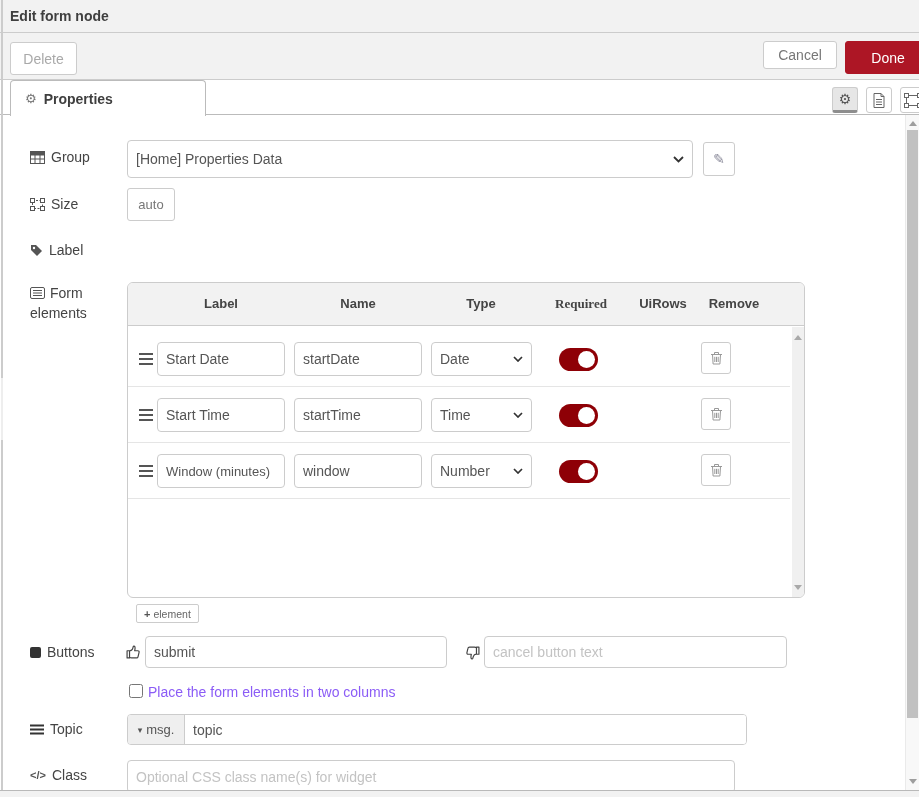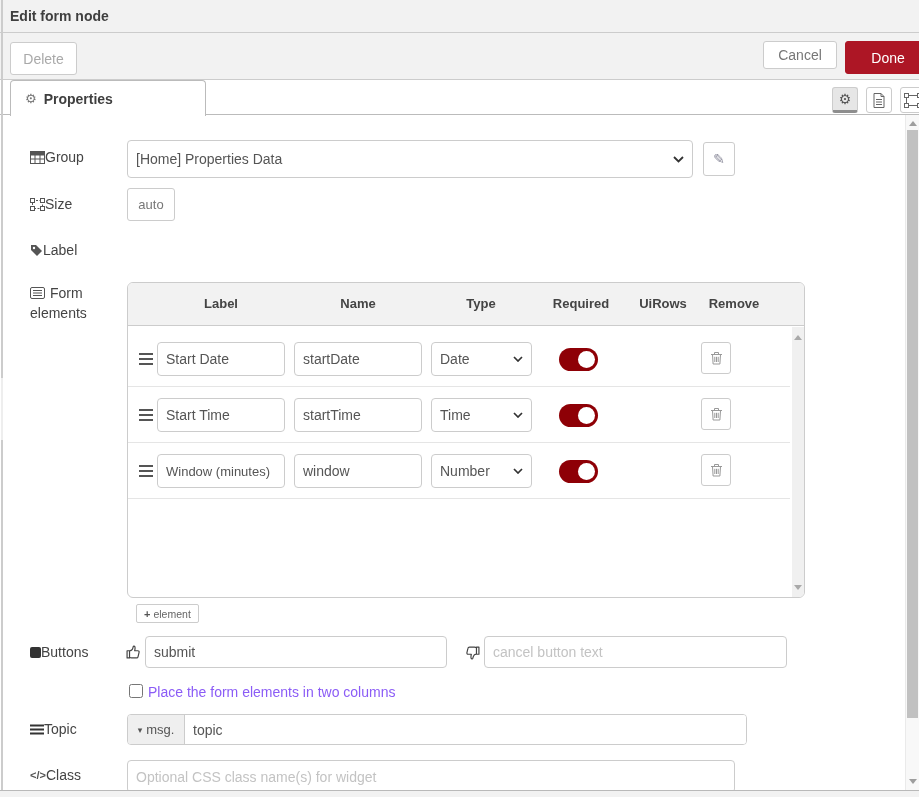--- a/index.html
+++ b/index.html
@@ -31,21 +31,21 @@
   
   .main-scrollbar { left:905px; top:115px; width:14px; height:675px; background:#f8f8f8; border-left:1px solid #eaeaea; z-index:5; }
   .main-scroll-thumb { left:907px; top:130px; width:11px; height:588px; background:#c1c1c1; z-index:6; }
   .tri-up { width:0; height:0; border-left:4px solid transparent; border-right:4px solid transparent; border-bottom:5px solid #9e9e9e; }
   .tri-down { width:0; height:0; border-left:4px solid transparent; border-right:4px solid transparent; border-top:5px solid #9e9e9e; }
 
   .left-edge { left:1px; top:0; width:2px; height:797px; background:#ccc; }
   .left-edge-notch { left:1px; top:378px; width:2px; height:62px; background:#eee; z-index:2; }
 
   
-  .form-label { display:flex; align-items:center; font-size:14px; color:#444; }
+  .form-label { display:flex; align-items:center; gap:6px; font-size:14px; color:#444; }
   .text-input { border:1px solid #ccc; border-radius:4px; font-size:14px; color:#555; padding:0 8px; background:#fff; font-family:"Liberation Sans",sans-serif; outline:none; }
   .text-input::placeholder { color:#c3c3c3; }
   .select-box { border:1px solid #ccc; border-radius:4px; background:#fff; display:flex; align-items:center; font-size:14px; color:#555; padding:0 8px; justify-content:space-between; cursor:pointer; }
 
   
   .el-table { left:127px; top:282px; width:678px; height:316px; border:1px solid #ccc; border-radius:6px; background:#fff; overflow:hidden; }
   .el-table-header { position:absolute; left:0; top:0; width:100%; height:43px; background:#f2f2f2; border-bottom:1px solid #ccc; }
   .el-col { position:absolute; top:13px; transform:translateX(-50%); font-size:13px; font-weight:bold; color:#444; }
   .el-row { position:absolute; left:0; width:662px; height:56px; border-bottom:1px solid #e5e5e5; }
   .drag-handle { position:absolute; left:11px; top:22px; width:14px; height:12px; cursor:grab; }
@@ -182,21 +182,21 @@
       <span>Form</span>
     </div>
     <div>elements</div>
   </div>
 
   <div class="abs el-table">
     <div class="el-table-header">
       <span class="el-col" style="left:93px;">Label</span>
       <span class="el-col" style="left:230px;">Name</span>
       <span class="el-col" style="left:353px;">Type</span>
-      <span class="el-col" style="left:453px;">Required</span>
+      <span class="el-col" style="left:453px;font-family:Liberation Serif, serif;">Required</span>
       <span class="el-col" style="left:535px;">UiRows</span>
       <span class="el-col" style="left:606px;">Remove</span>
     </div>
 
     <div class="el-row" style="top:48px;">
       <div class="drag-handle">
           <i></i>
           <i></i>
           <i></i>
         </div>

